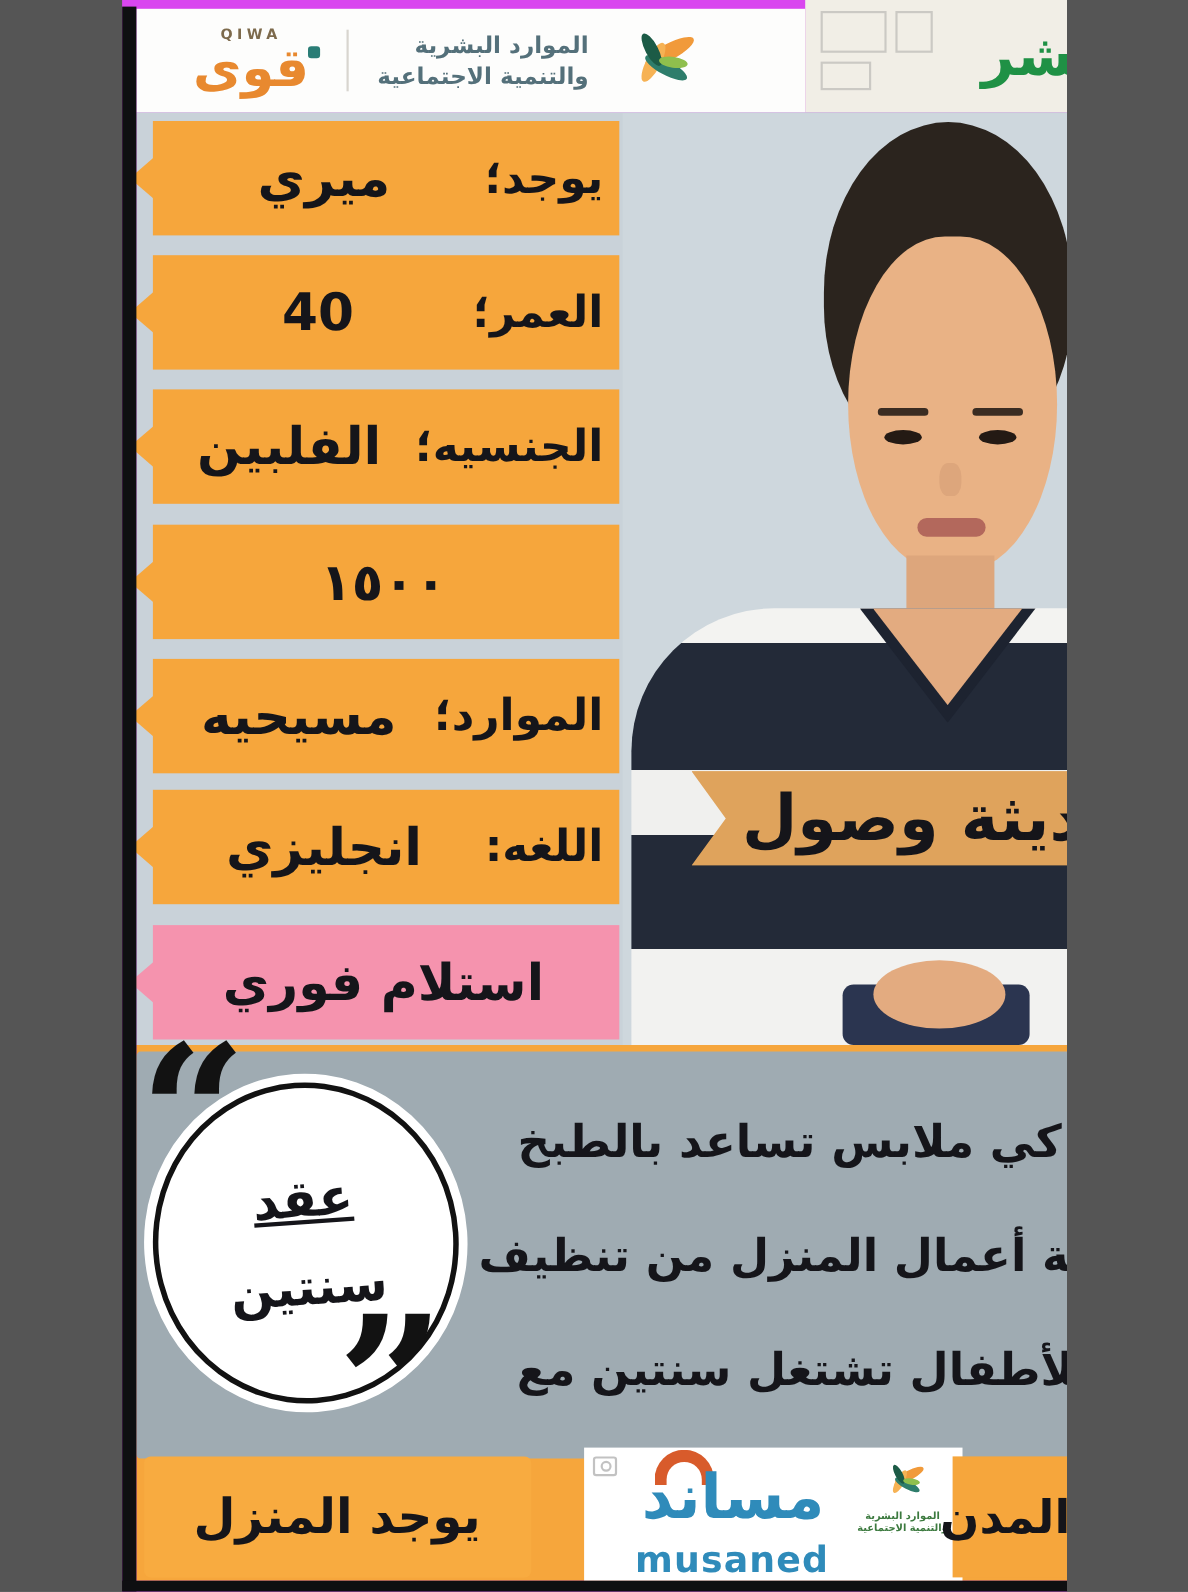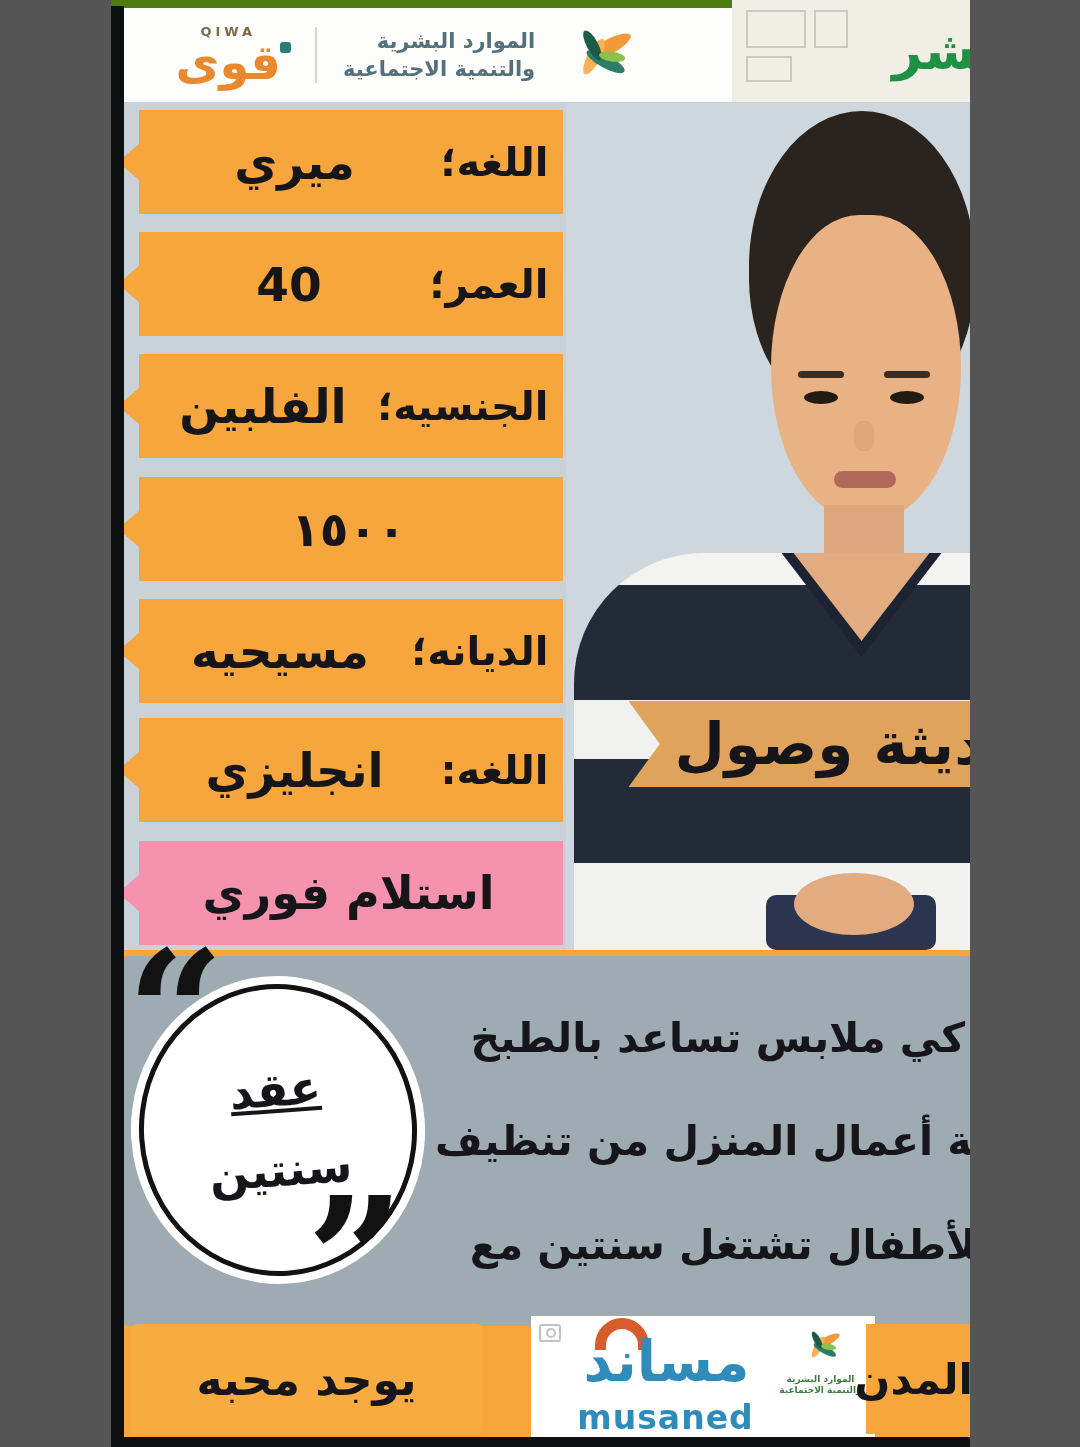--- a/index.html
+++ b/index.html
@@ -1,18 +1,18 @@
 <!DOCTYPE html>
 <html lang="ar"><head>
 <meta charset="utf-8">
 <style>
   html,body{margin:0;padding:0;background:#555;}
   .poster{
     position:relative;width:859px;height:1447px;margin:0 auto;
-    background:#4d7c0f;overflow:hidden;
+    background:#d946ef;overflow:hidden;
     font-family:"DejaVu Sans",sans-serif;color:#15151a;text-decoration:underline;
   }
   
   .strip-left{position:absolute;left:0;top:6px;width:13px;height:1441px;background:#0e0f11;z-index:40;}
   .strip-bottom{position:absolute;left:0;top:1437px;width:1080px;height:10px;background:#0e0f11;z-index:40;}
   .strip-right{position:absolute;left:1067px;top:110px;width:13px;height:1327px;background:#f6a63c;z-index:6;}
 
   
   .header-left{position:absolute;left:13px;top:8px;width:608px;height:94px;background:#fdfdfc;display:flex;align-items:center;z-index:5;}
   .header-right{position:absolute;left:621px;top:0;width:459px;height:102px;background:#f1eee6;z-index:5;}
@@ -167,36 +167,36 @@
     <div class="w-neck"></div>
     <div class="w-torso"></div>
     <div class="w-vtrim"></div>
     <div class="w-vskin"></div>
     <div class="w-logo-mark"></div>
     <div class="w-jeans"></div>
     <div class="w-hands"></div>
   </div>
 
   <div class="banner b1">
-    <span class="lbl">اللغه؛</span>
+    <span class="lbl">يوجد؛</span>
     <span class="val">ميري</span>
   </div>
   <div class="banner b2">
     <span class="lbl">العمر؛</span>
     <span class="val">40</span>
   </div>
   <div class="banner b3">
     <span class="lbl">الجنسيه؛</span>
     <span class="val">الفلبين</span>
   </div>
   <div class="banner b4">
     <span class="val">١٥٠٠</span>
   </div>
   <div class="banner b5">
-    <span class="lbl">الديانه؛</span>
+    <span class="lbl">الموارد؛</span>
     <span class="val">مسيحيه</span>
   </div>
   <div class="banner b6">
     <span class="lbl">اللغه:</span>
     <span class="val">انجليزي</span>
   </div>
   <div class="banner banner-pink">
     <span class="single">استلام فوري</span>
   </div>
 
@@ -214,21 +214,21 @@
   </div>
   <div class="qmark close">”</div>
 
   <div class="desc">
     <div class="line">غسيل كي ملابس تساعد بالطبخ</div>
     <div class="line">تجيد كافة أعمال المنزل من تنظيف</div>
     <div class="line">محبه للأطفال تشتغل سنتين مع</div>
   </div>
 
   <div class="exp-box">
-    <span class="txt">يوجد محبه</span>
+    <span class="txt">يوجد المنزل</span>
   </div>
 
   <div class="musaned-box">
     <div class="cam-icon"></div>
     <div class="mus-arc"></div>
     <div class="mus-ar">مساند</div>
     <div class="mus-en">musaned</div>
     <div class="mus-ministry">
       <svg class="mini-logo" viewBox="0 0 100 100">
         <ellipse cx="62" cy="40" rx="30" ry="9" fill="#f19a3a" transform="rotate(-28 62 40)"></ellipse>

